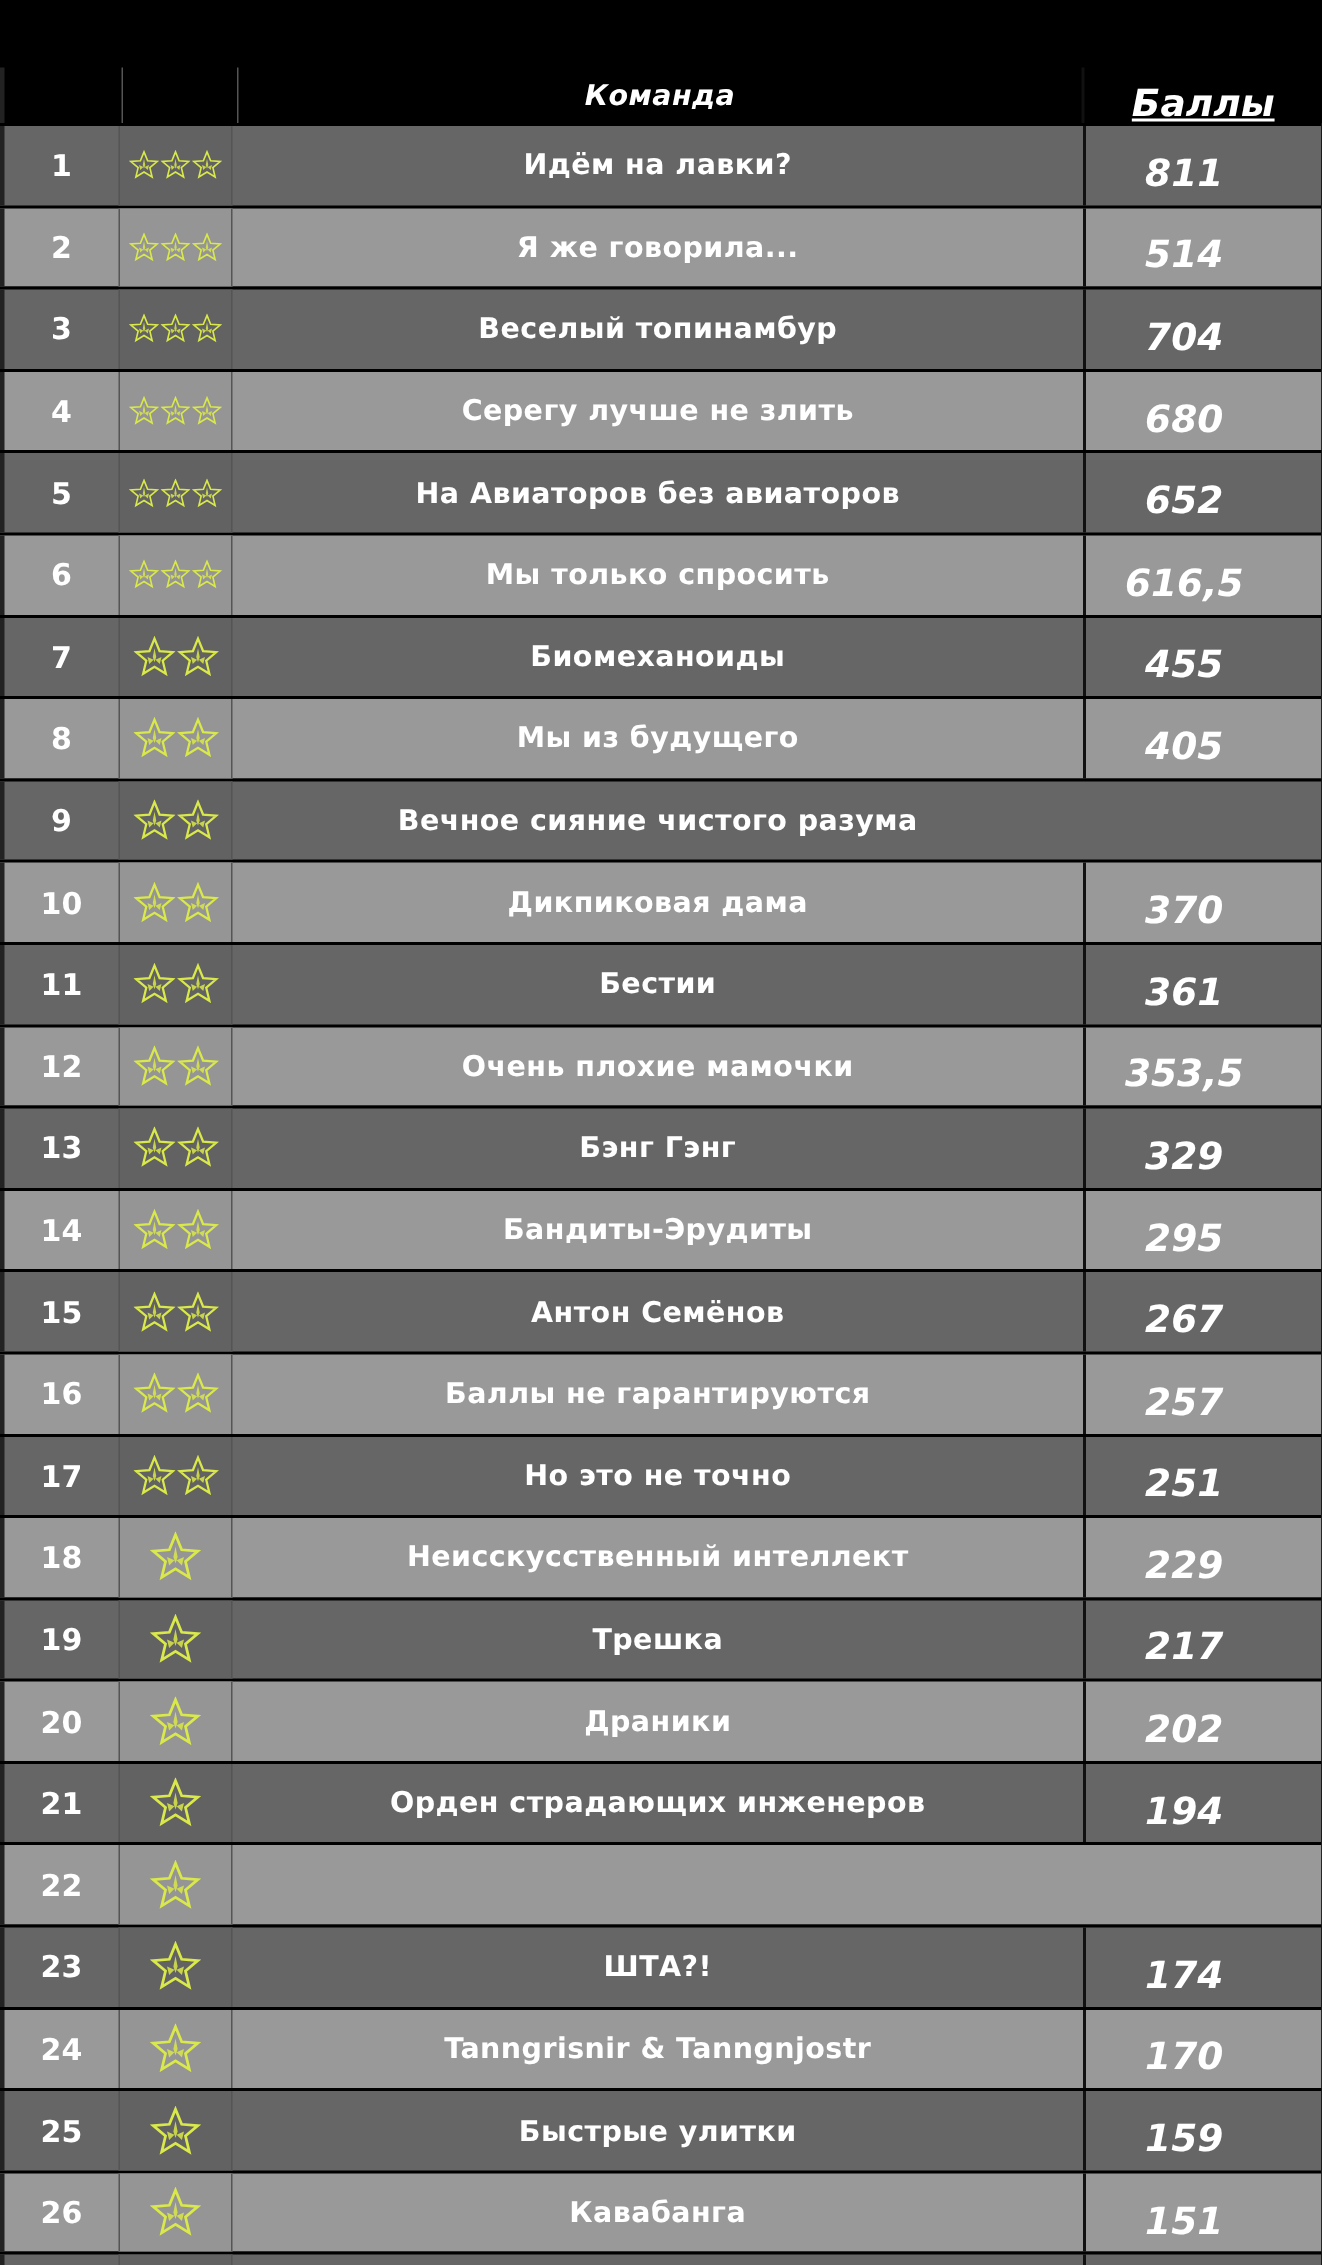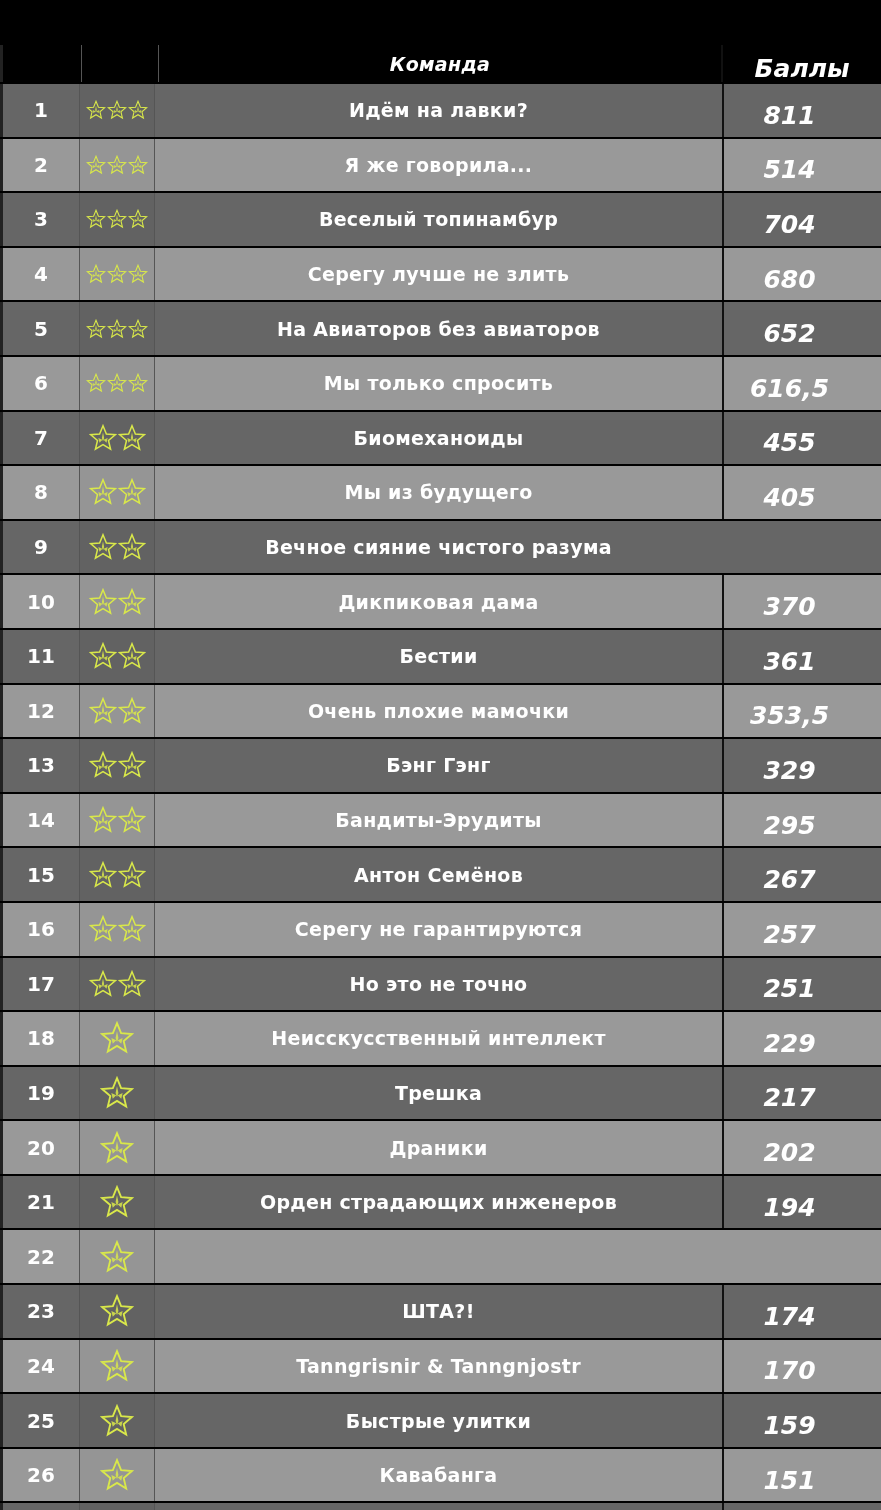--- a/index.html
+++ b/index.html
@@ -4,21 +4,21 @@
 <style>
   html, body { margin:0; padding:0; }
   body { width:881px; height:1510px; background:#000; overflow:hidden;
          font-family:"DejaVu Sans","Liberation Sans",sans-serif; }
   .table { position:relative; width:881px;margin-top:45px; }
   .header { height:37px; display:flex; background:#000; color:#fff;
             font-style:italic; font-weight:bold; font-size:21px; }
   .header .c-num { width:79px; }
   .header .c-stars { width:76px; }
   .header .c-name { width:567px; display:flex; align-items:center; justify-content:center; }
-  .header .c-score { width:159px; display:flex; align-items:center; justify-content:center; }
+  .header .c-score { width:159px; display:flex; align-items:center; justify-content:center;text-decoration:underline; }
   .row { height:52.6px; display:flex; border-top:2px solid #000; color:#fff; font-weight:bold; }
   .row.dark { background:#666; }
   .row.light { background:#999; }
   .cell { display:flex; align-items:center; justify-content:center; box-sizing:border-box; }
   .c-num { width:79px; font-size:20px; border-left:3px solid #222; }
   .c-stars { width:76px; border-left:1px solid #555; border-right:1px solid #555; }
   .row.light .c-stars { background:#959595; }
   .row.dark .c-stars { background:#626262; }
   .c-name { width:567px; font-size:19px; letter-spacing:0.3px; }
   .c-score { width:133px; border-left:2px solid #111; font-size:25px; font-style:italic; padding-top:10px; }
@@ -323,21 +323,21 @@
             <svg class="star" viewBox="0 0 24 24">
               <polygon points="12,1.5 14.9,8.6 22.5,9.2 16.7,14.1 18.5,21.6 12,17.6 5.5,21.6 7.3,14.1 1.5,9.2 9.1,8.6" fill="none" stroke="#d9e84a" stroke-width="1.3"></polygon>
               <path d="M12,7 L13,12 L12,15 L11,12 Z M8,12 L11.5,13.5 L9,16 Z M16,12 L12.5,13.5 L15,16 Z" fill="#d9e84a" opacity="0.85"></path>
             </svg>
             <svg class="star" viewBox="0 0 24 24">
               <polygon points="12,1.5 14.9,8.6 22.5,9.2 16.7,14.1 18.5,21.6 12,17.6 5.5,21.6 7.3,14.1 1.5,9.2 9.1,8.6" fill="none" stroke="#d9e84a" stroke-width="1.3"></polygon>
               <path d="M12,7 L13,12 L12,15 L11,12 Z M8,12 L11.5,13.5 L9,16 Z M16,12 L12.5,13.5 L15,16 Z" fill="#d9e84a" opacity="0.85"></path>
             </svg>
           </div>
         </div>
-    <div class="cell c-name">Серегу не гарантируются</div>
+    <div class="cell c-name">Баллы не гарантируются</div>
     <div class="cell c-score">257</div>
   </div>
       <div class="row dark">
     <div class="cell c-num">17</div>
     <div class="cell c-stars">
           <div class="stars s2">
             <svg class="star" viewBox="0 0 24 24">
               <polygon points="12,1.5 14.9,8.6 22.5,9.2 16.7,14.1 18.5,21.6 12,17.6 5.5,21.6 7.3,14.1 1.5,9.2 9.1,8.6" fill="none" stroke="#d9e84a" stroke-width="1.3"></polygon>
               <path d="M12,7 L13,12 L12,15 L11,12 Z M8,12 L11.5,13.5 L9,16 Z M16,12 L12.5,13.5 L15,16 Z" fill="#d9e84a" opacity="0.85"></path>
             </svg>

